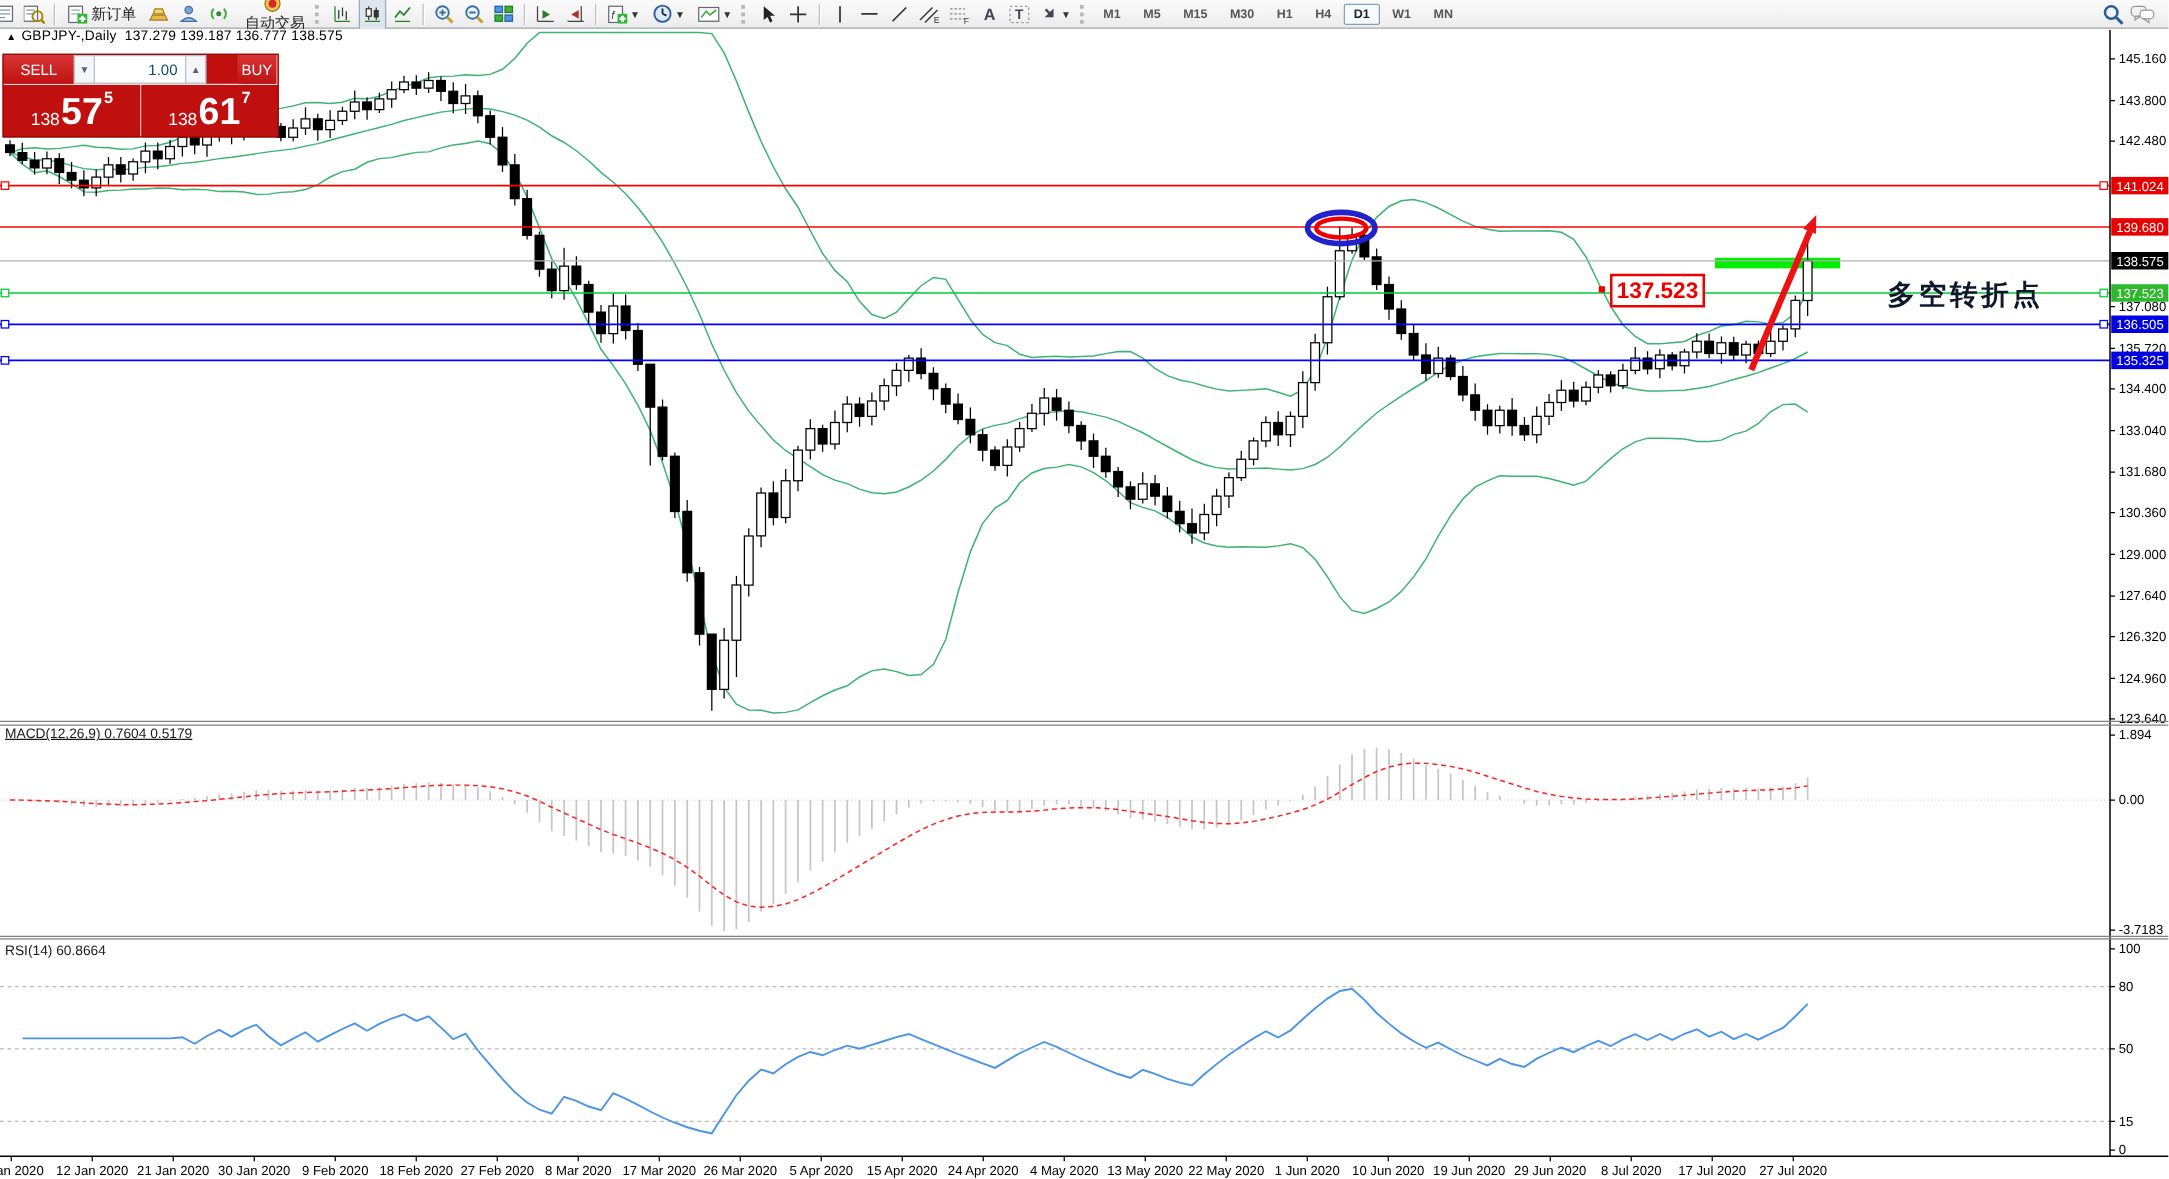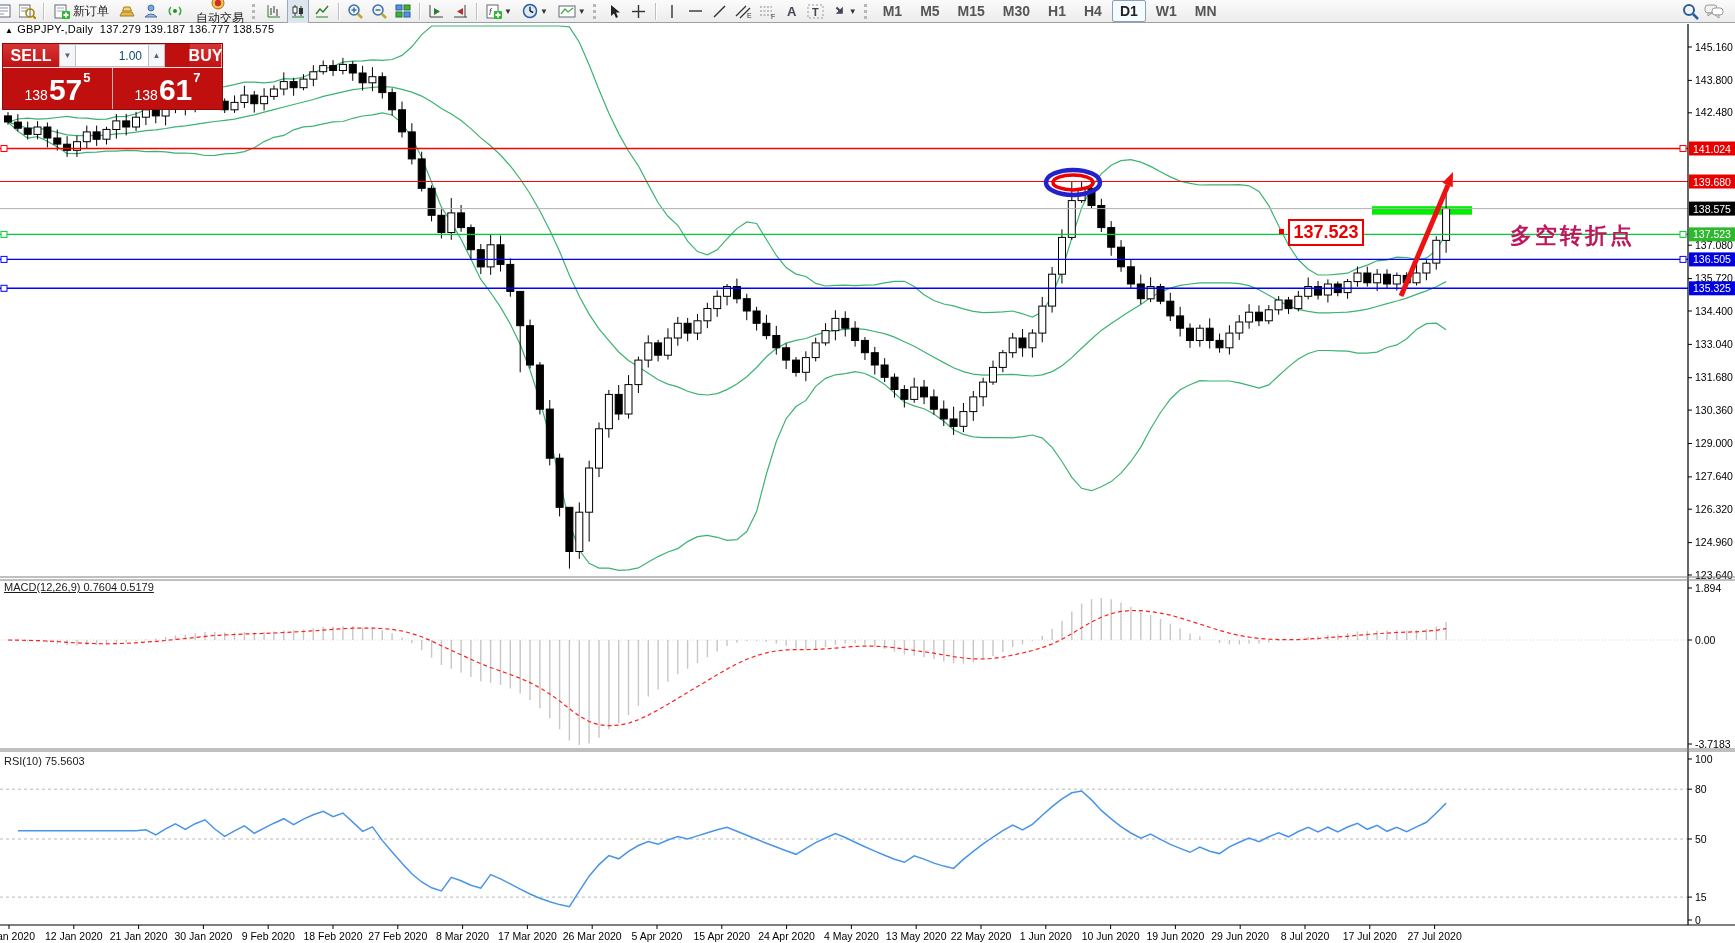--- a/index.html
+++ b/index.html
@@ -7,53 +7,53 @@
   
   .toolbar{position:absolute;left:0;top:0;width:1735px;height:23px;background:linear-gradient(#fbfbfb,#ececec);
            border-bottom:1px solid #9aa0a6;display:flex;align-items:center;box-sizing:border-box;padding-left:1px;}
   .tbtn{height:36px;min-width:22px;display:flex;align-items:center;justify-content:center;margin:0 1px;
         border:1px solid transparent;border-radius:2px;font-size:11px;color:#333;box-sizing:border-box;}
   .tbtn.pressed{background:#dde6ef;border:1px solid #9ab;}
   .tbtn .cjk{font-size:12px;color:#222;margin-left:3px;white-space:nowrap;}
   .sep{width:1px;height:17px;background:#c0c0c0;box-shadow:1px 0 0 #fff;margin:0 4px;}
   .handle{width:3px;height:15px;border-left:3px dotted #b8b8b8;margin:0 4px 0 2px;}
   .caret{font-size:8px;color:#333;margin-left:2px;}
-  .tf{font-weight:bold;font-size:14px;color:#555;padding:2px 7px;margin:0 1px;border:1px solid transparent;border-radius:2px;}
+  .tf{font-weight:bold;font-size:10px;color:#555;padding:2px 7px;margin:0 1px;border:1px solid transparent;border-radius:2px;}
   .tf.active{background:#f6fbff;border:1px solid #8aa0b8;color:#222;}
   .spacer{flex:1;}
   svg.ic{display:block;}
   
   .chart-window{position:absolute;left:0;top:23px;width:1735px;height:920px;}
   #chart-svg{position:absolute;left:0;top:0;}
   .symbol-info{position:absolute;left:5px;top:0;font-size:11px;color:#000;letter-spacing:0.2px;}
   .symbol-info .tri{font-size:8px;margin-right:4px;}
   
   .trade-panel{position:absolute;left:2px;top:20px;width:221px;background:#bf0f0f;border:1px solid #8f0a0a;box-sizing:border-box;}
   .tp-row1{display:flex;height:23px;border-bottom:1px solid #ffdddd;}
-  .tp-btn{background:linear-gradient(#d83434,#c01212);color:#fff;font-weight:bold;font-size:16px;
+  .tp-btn{background:linear-gradient(#d83434,#c01212);color:#fff;font-weight:normal;font-size:12px;
           display:flex;align-items:center;justify-content:center;border-right:1px solid #e98;box-sizing:border-box;text-align:center;}
   .tp-sell{width:56px;border-right:none;}
   .tp-buy{width:32px;margin-left:auto;}
   .tp-spin{width:17px;background:#f4f6f8;border:1px solid #b9c2cc;color:#567;font-size:8px;
            display:flex;align-items:center;justify-content:center;box-sizing:border-box;}
   .tp-vol{width:72px;border:1px solid #b9c2cc;border-left:none;border-right:none;font-size:12px;text-align:right;
           padding:0 6px 0 0;box-sizing:border-box;background:#fff;color:#0c4a6e;}
   .tp-row2{display:flex;height:41px;}
   .tp-half{flex:1;display:flex;align-items:flex-end;justify-content:center;color:#fff;padding-bottom:3px;}
   .tp-half.left{border-right:1px solid #ffaaaa;}
   .tp-small{font-size:14px;font-weight:normal;margin-bottom:3px;}
   .tp-big{font-size:30px;font-weight:bold;line-height:33px;margin:0 1px;}
   .tp-sup{font-size:13px;font-weight:bold;align-self:flex-start;margin-top:2px;}
   
   .pane-label{position:absolute;left:4px;font-size:11px;color:#1a1a1a;}
   
   .price-callout{position:absolute;left:1288px;top:196px;width:72px;height:23px;border:2px solid #ee0000;
                  color:#ee0000;font-size:18px;font-weight:bold;text-align:center;line-height:23px;background:#fff;}
   .callout-anchor{position:absolute;left:1279px;top:206px;width:5px;height:5px;background:#ee0000;}
-  .cn-note{position:absolute;left:1510px;top:198px;font-size:22px;font-weight:bold;color:#be185d;letter-spacing:3px;white-space:nowrap;}
+  .cn-note{position:absolute;left:1510px;top:198px;font-size:22px;font-weight:bold;color:#0f172a;letter-spacing:3px;white-space:nowrap;}
 </style>
 </head>
 <body>
 
 <div id="app">
 
   <div class="toolbar">
     <span class="tbtn" style="margin-left:-9px;">
       <svg class="ic" width="16" height="14">
           <rect x="1" y="1" width="14" height="12" fill="#fff" stroke="#667"></rect>
@@ -884,19 +884,19 @@
         </div>
         <div class="tp-half">
           <span class="tp-small">138</span>
           <span class="tp-big">61</span>
           <span class="tp-sup">7</span>
         </div>
       </div>
     </div>
 
     <div class="pane-label" style="top:558px;text-decoration:underline;">MACD(12,26,9) 0.7604 0.5179</div>
-    <div class="pane-label" style="top:732px;">RSI(10) 75.5603</div>
+    <div class="pane-label" style="top:732px;">RSI(14) 60.8664</div>
 
     <div class="callout-anchor"></div>
     <div class="price-callout">137.523</div>
     <div class="cn-note">多空转折点</div>
   </div>
 </div>
 
 </body></html>

